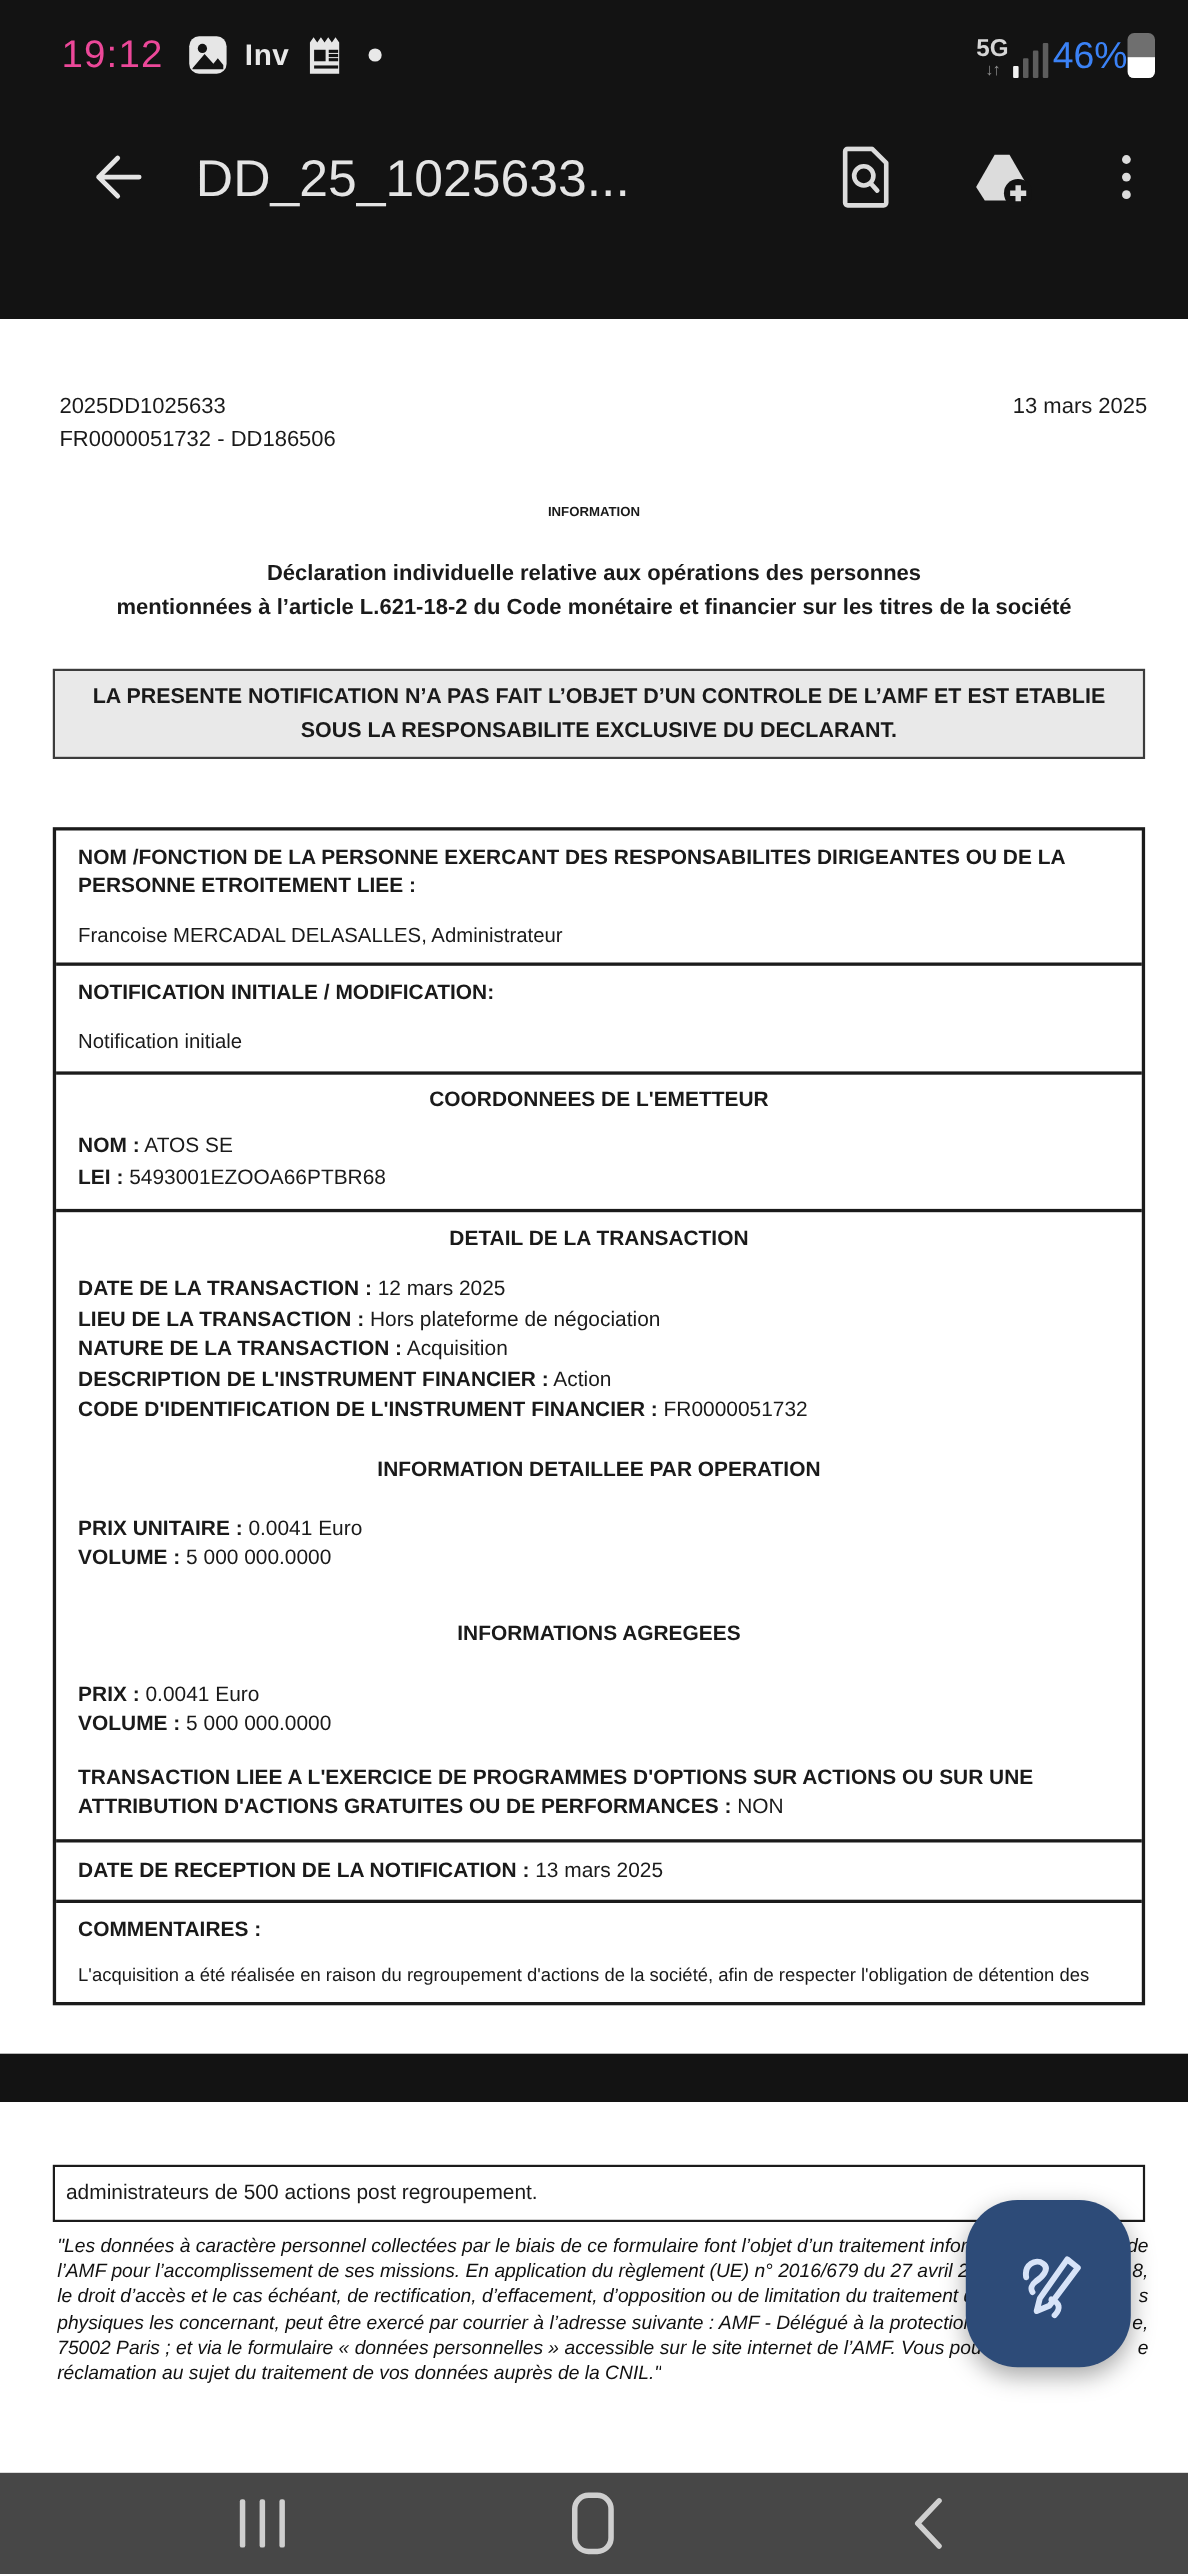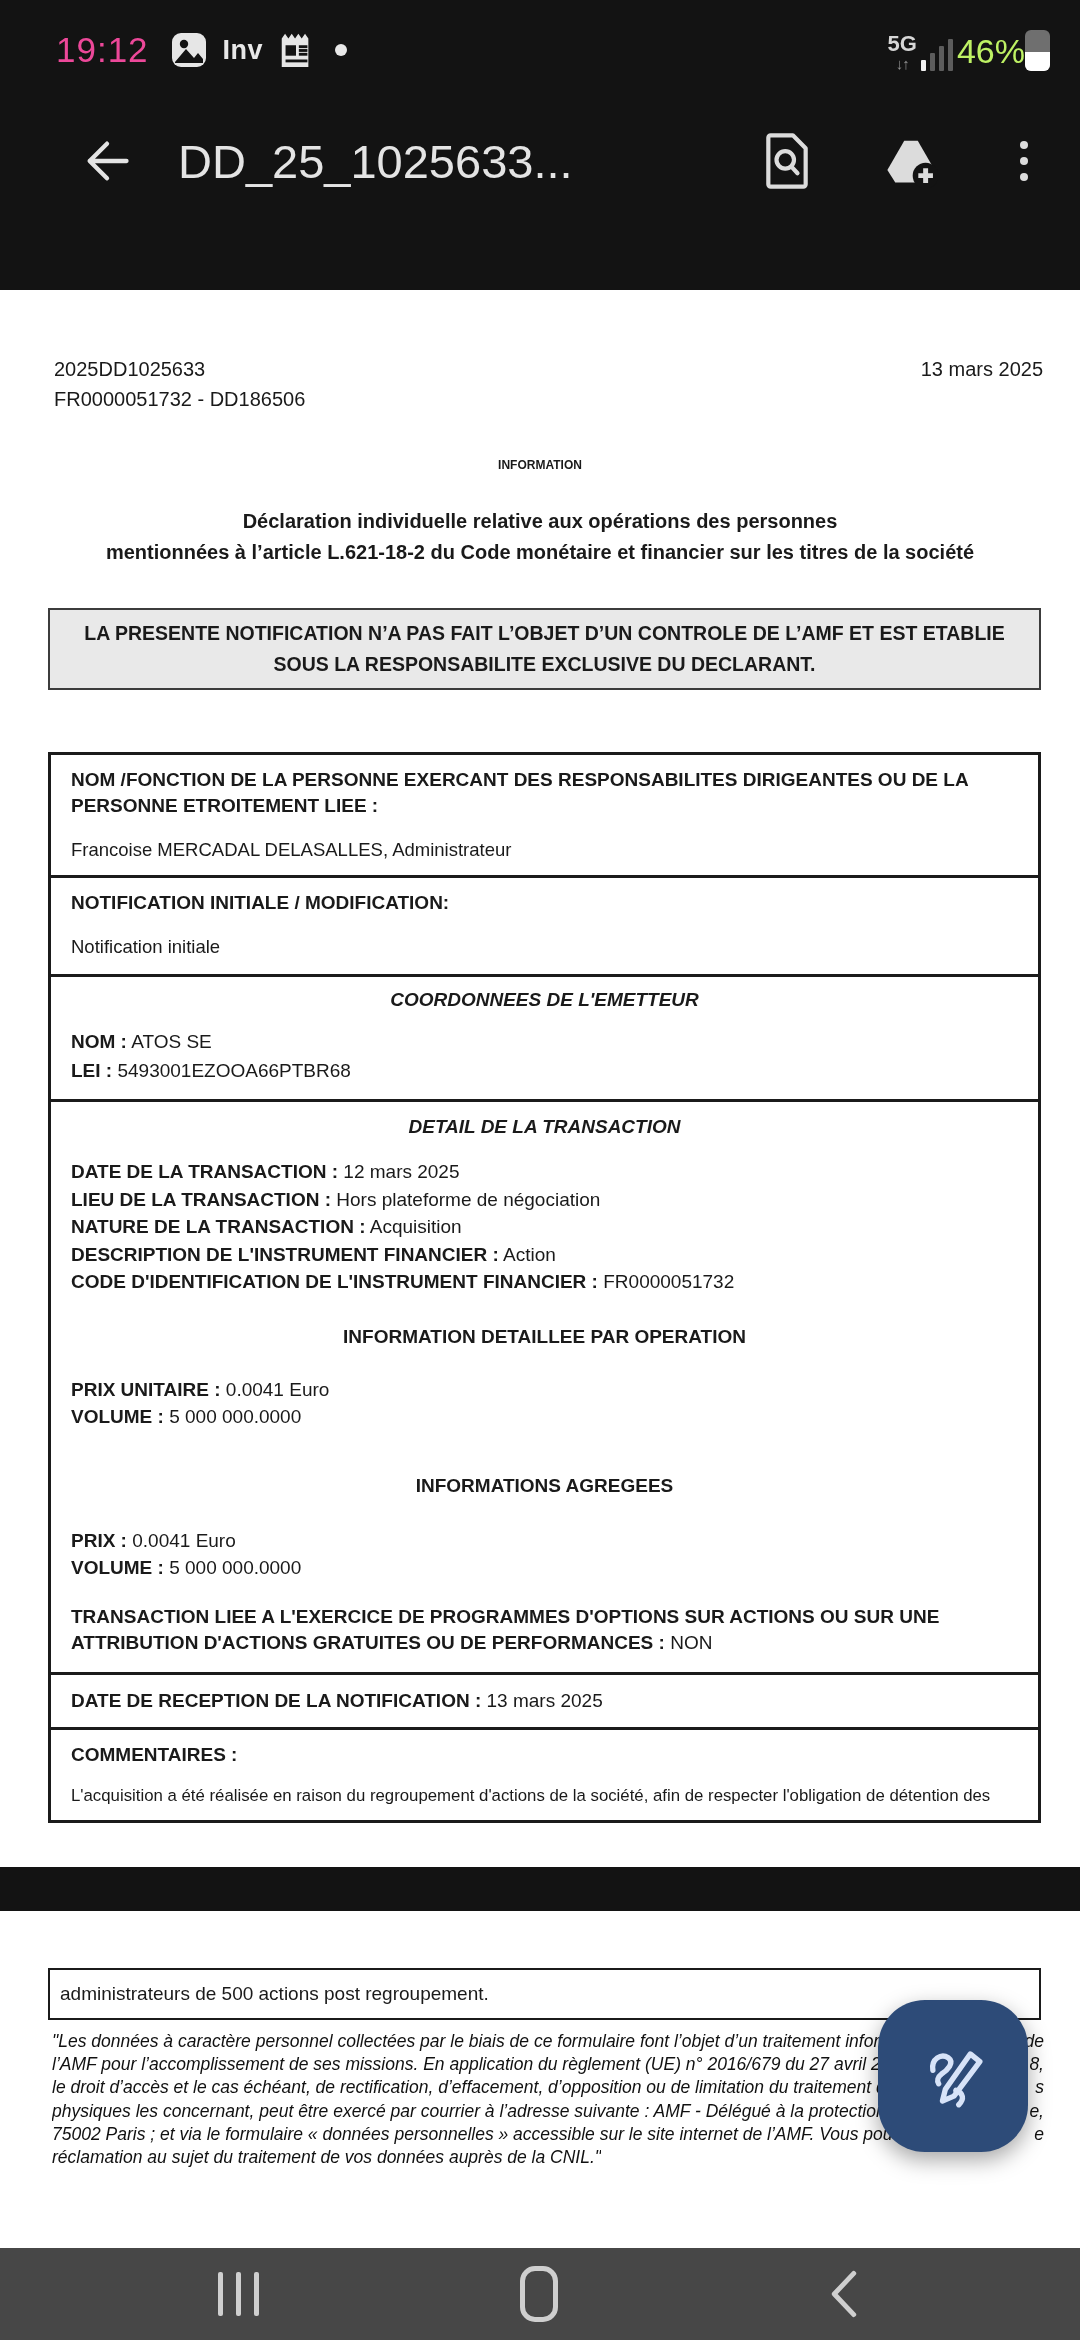--- a/index.html
+++ b/index.html
@@ -21,21 +21,21 @@
   .notif-dot { width:12px; height:12px; border-radius:50%; background:#e8e8e8; margin-left:6px; }
   .net5g { display:flex; flex-direction:column; align-items:center; line-height:1; }
   .net5g .t { color:#d6d6d6; font-size:22px; font-weight:bold; }
   .net5g .a { color:#8f8f8f; font-size:15px; margin-top:1px; letter-spacing:-1px; }
   .sigbars { display:flex; align-items:flex-end; gap:4px; height:32px; margin:0 4px; }
   .sigbars i { display:block; width:5px; border-radius:1px; background:#5d5d5d; }
   .sigbars i:nth-child(1){ height:11px; background:#f2f2f2; }
   .sigbars i:nth-child(2){ height:18px; }
   .sigbars i:nth-child(3){ height:25px; }
   .sigbars i:nth-child(4){ height:32px; }
-  .sb-batt-pct { color:#bef264; font-size:34px; }
+  .sb-batt-pct { color:#3b82f6; font-size:34px; }
   .battery { width:25px; height:41px; border-radius:6px; background:#6f6f6f; overflow:hidden; position:relative; }
   .battery .fill { position:absolute; bottom:0; left:0; width:100%; height:46%; background:#ffffff; }
 
   .appbar { display:flex; align-items:center; height:150px; padding:0 36px 0 76px; }
   .ab-back { width:62px; height:62px; display:flex; align-items:center; justify-content:center; }
   .ab-title { color:#e4e4e4; font-size:47px; margin-left:40px; flex:1; white-space:nowrap; overflow:hidden; }
   .ab-actions { display:flex; align-items:center; gap:62px; }
   .ab-btn { display:flex; align-items:center; justify-content:center; width:62px; height:62px; }
   .dots { display:flex; flex-direction:column; gap:8px; }
   .dots i { width:8px; height:8px; border-radius:50%; background:#dcdcdc; }
@@ -56,21 +56,21 @@
     margin:40px 39px 0 48px; border:2px solid #3c3c3c; background:#e9e9e9;
     text-align:center; font-weight:bold; font-size:19.5px; line-height:31px; padding:8px 4px;
   }
 
   .decl-table { margin:62px 39px 0 48px; border:3px solid #1b1b1b; font-size:19px; }
   .trow { border-top:3px solid #1b1b1b; padding:12px 20px 14px 20px; }
   .trow:first-child { border-top:none; }
   .lbl { font-weight:bold; line-height:26px; }
   .val { font-weight:normal; }
   .row-value { margin-top:20px; font-size:18.5px; }
-  .cell-title { text-align:center; font-weight:bold;font-style:italic; }
+  .cell-title { text-align:center; font-weight:bold; }
   .kv-lines { margin-top:16px; line-height:29px; }
   .field-lines { margin-top:20px; line-height:27.5px; }
   .sub-head { text-align:center; font-weight:bold; margin-top:30px; }
   .sub-head.h2 { margin-top:44px; }
   .fl2 { margin-top:28px; line-height:27.5px; }
   .fl3 { margin-top:30px; line-height:27.5px; }
   .linked { margin-top:22px; line-height:25px; padding-bottom:2px; }
   .comment-text { margin-top:18px; font-size:16.8px; white-space:nowrap; overflow:hidden; }
   .row-reception { padding:13px 20px; }
 

